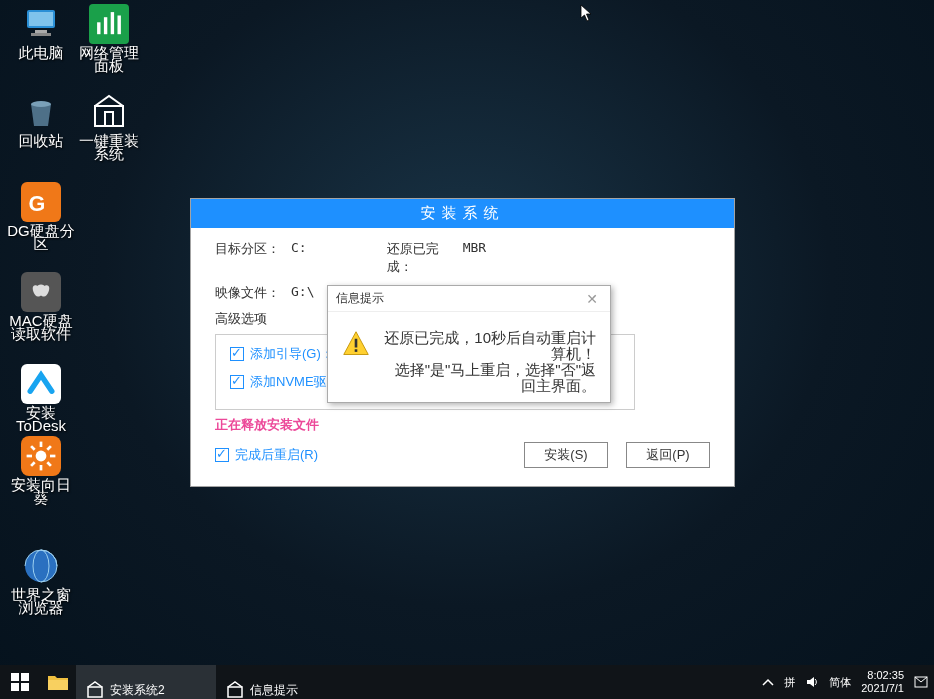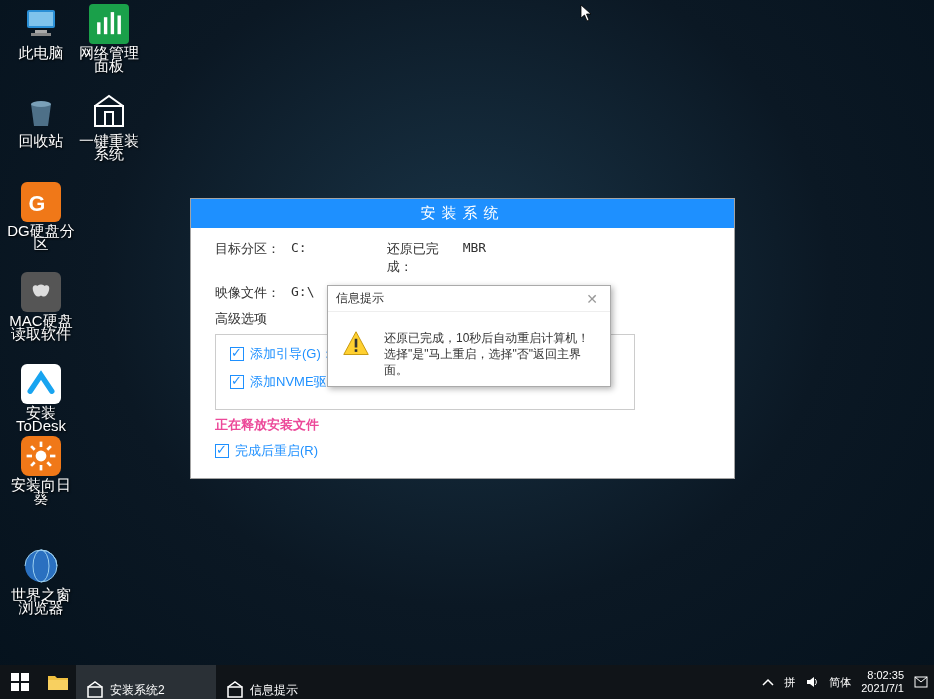--- a/index.html
+++ b/index.html
@@ -28,21 +28,21 @@
 .btn { width: 84px; height: 26px; background: #fff; border: 1px solid #888; color: #333; font-size: 13px; cursor: pointer; }
 .footer-row { display: flex; align-items: center; }
 .footer-btns { margin-left: auto; display: flex; gap: 18px; }
 
 
 .modal { position: absolute; left: 327px; top: 285px; width: 284px; background: #fff; border: 1px solid #aaa; box-shadow: 2px 2px 6px rgba(0,0,0,.3); color: #333; }
 .modal .mtitle { padding: 4px 8px; font-size: 12px; color: #333; border-bottom: 1px solid #eee; display: flex; justify-content: space-between; align-items: center; }
 .modal .mtitle .close { color: #999; font-size: 14px; cursor: pointer; padding: 0 4px; }
 .modal .mbody { display: flex; padding: 18px 14px 8px; gap: 14px; align-items: flex-start; }
 .warn-ico { width: 28px; height: 28px; flex-shrink: 0; }
-.modal .msg { font-size: 12px; line-height: 16px; }
+.modal .msg { font-size: 15px; line-height: 16px; text-align: right; }
 .modal .mfoot { display: flex; justify-content: flex-end; gap: 14px; padding: 6px 20px 14px; }
 .yes-wrap { border: 3px solid #e03030; padding: 6px 10px; }
 .mbtn { width: 76px; height: 24px; background: #f4f4f4; border: 1px solid #999; font-size: 12px; cursor: pointer; }
 
 
 .taskbar { position: absolute; left: 0; bottom: 0; width: 100%; height: 34px; background: #101418; display: flex; align-items: center; color: #fff; }
 .start { width: 40px; height: 34px; display: flex; align-items: center; justify-content: center; cursor: pointer; }
 .tb-ico { width: 36px; height: 34px; display: flex; align-items: center; justify-content: center; cursor: pointer; }
 .tb-task { height: 34px; min-width: 140px; display: flex; align-items: flex-end; gap: 6px; padding: 0 10px; cursor: pointer; }
 .tb-task.active { background: #2a3036; }
@@ -186,20 +186,24 @@
         <span class="box"></span>
         <span>添加NVME驱</span>
       </div>
     </div>
     <div class="progress">正在释放安装文件</div>
     <div class="footer-row">
       <div class="chk" style="margin-bottom:0;">
         <span class="box"></span>
         <span>完成后重启(R)</span>
       </div>
+      <div class="footer-btns">
+        <button class="btn">安装(S)</button>
+        <button class="btn">返回(P)</button>
+      </div>
     </div>
   </div>
 </div>
 
 <div class="modal">
   <div class="mtitle">
     <span>信息提示</span>
     <span class="close">✕</span>
   </div>
   <div class="mbody">

